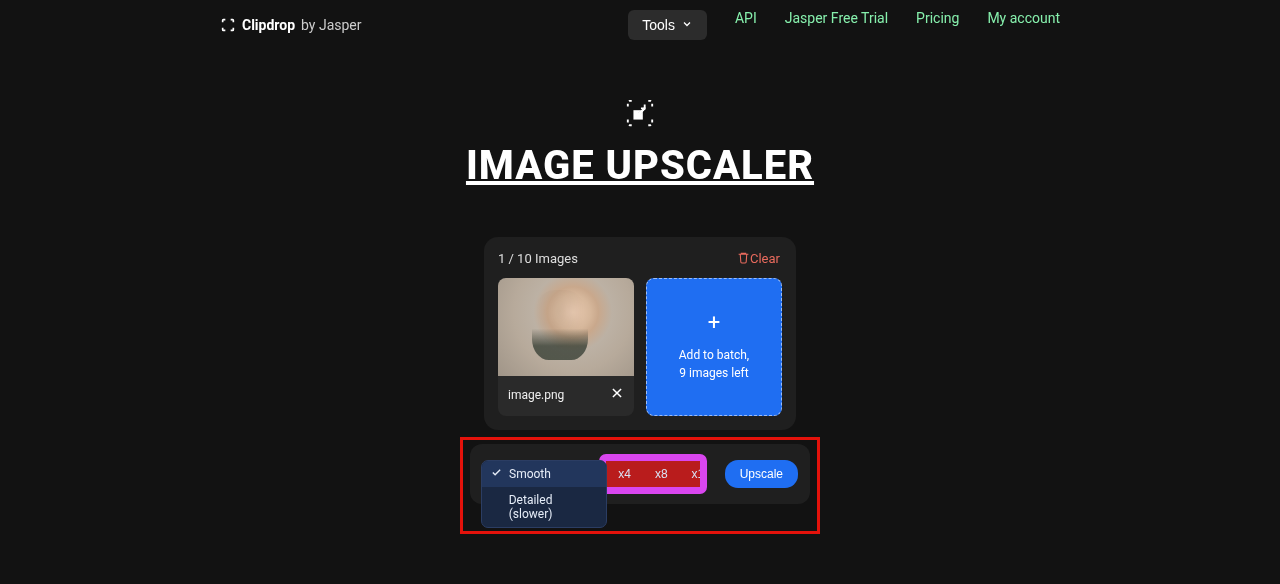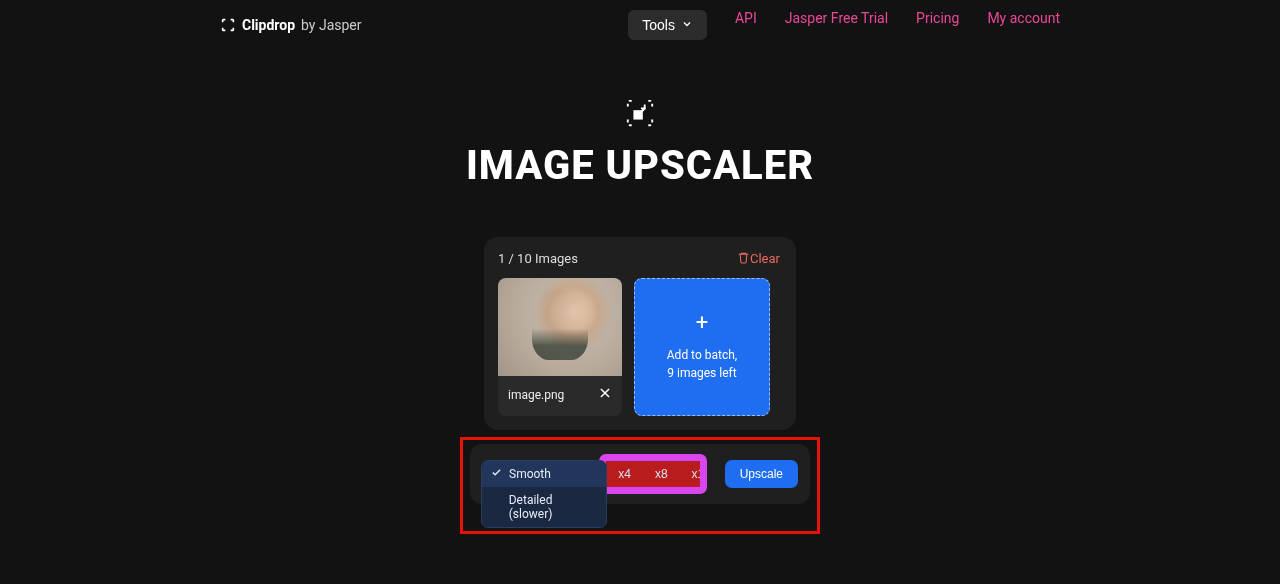--- a/index.html
+++ b/index.html
@@ -24,36 +24,37 @@
   font-size: 14px;
 }
 .brand-logo svg { display:block; }
 .brand-main { font-weight: 700; }
 .brand-sub { font-weight: 400; color: #ccc; }
 .nav {
   display: flex;
   gap: 28px;
   font-size: 14px;
 }
-.nav a { color: #ec4899; text-decoration: none; cursor: pointer; }
+.nav a { color: #86efac; text-decoration: none; cursor: pointer; }
 .tools-btn {
   background: #2c2c2c;
   border: none;
   color: #fff;
   padding: 7px 14px;
   border-radius: 6px;
   display: flex;
   align-items: center;
   gap: 6px;
   font-size: 14px;
   cursor: pointer;
 }
 .hero {
   text-align: center;
   margin-top: 48px;
+  text-decoration: underline;
 }
 .hero-icon { display: inline-block; margin-bottom: 10px; }
 .hero-title {
   font-size: 40px;
   font-weight: 800;
   letter-spacing: 1px;
 }
 .hero-sub {
   font-size: 14px;
   color: #ccc;
@@ -77,21 +78,21 @@
   position: absolute;
   right: 2px;
   display: flex;
   align-items: center;
   color: #e86a5d;
   font-size: 13px;
   cursor: pointer;
 }
 .thumbs { display: flex; gap: 12px; }
 .thumb {
-  width: 124px;
+  width: 136px;
   border-radius: 8px;
   overflow: hidden;
   background: #2a2a2a;
 }
 .thumb-img {
   width: 136px;
   height: 98px;
   background: radial-gradient(circle at 55% 35%, #e8c9b0 0%, #d6b79b 18%, #c9a88c 26%, #bcb1a4 40%, #b7aa9b 60%, #a09588 100%);
   position: relative;
 }
@@ -184,21 +185,21 @@
   font-size: 12px;
   color: #d9e3f4;
   background: transparent;
   border: none;
   cursor: pointer;
 }
 .upscale-btn {
   background: #1f6ef2;
   color: #fff;
   border: none;
-  border-radius: 7px;
+  border-radius: 13px;
   padding: 7px 15px;
   font-size: 12px;
   cursor: pointer;
 }
 </style>
 </head>
 <body>
 
 <div class="header">
   <div class="brand">

